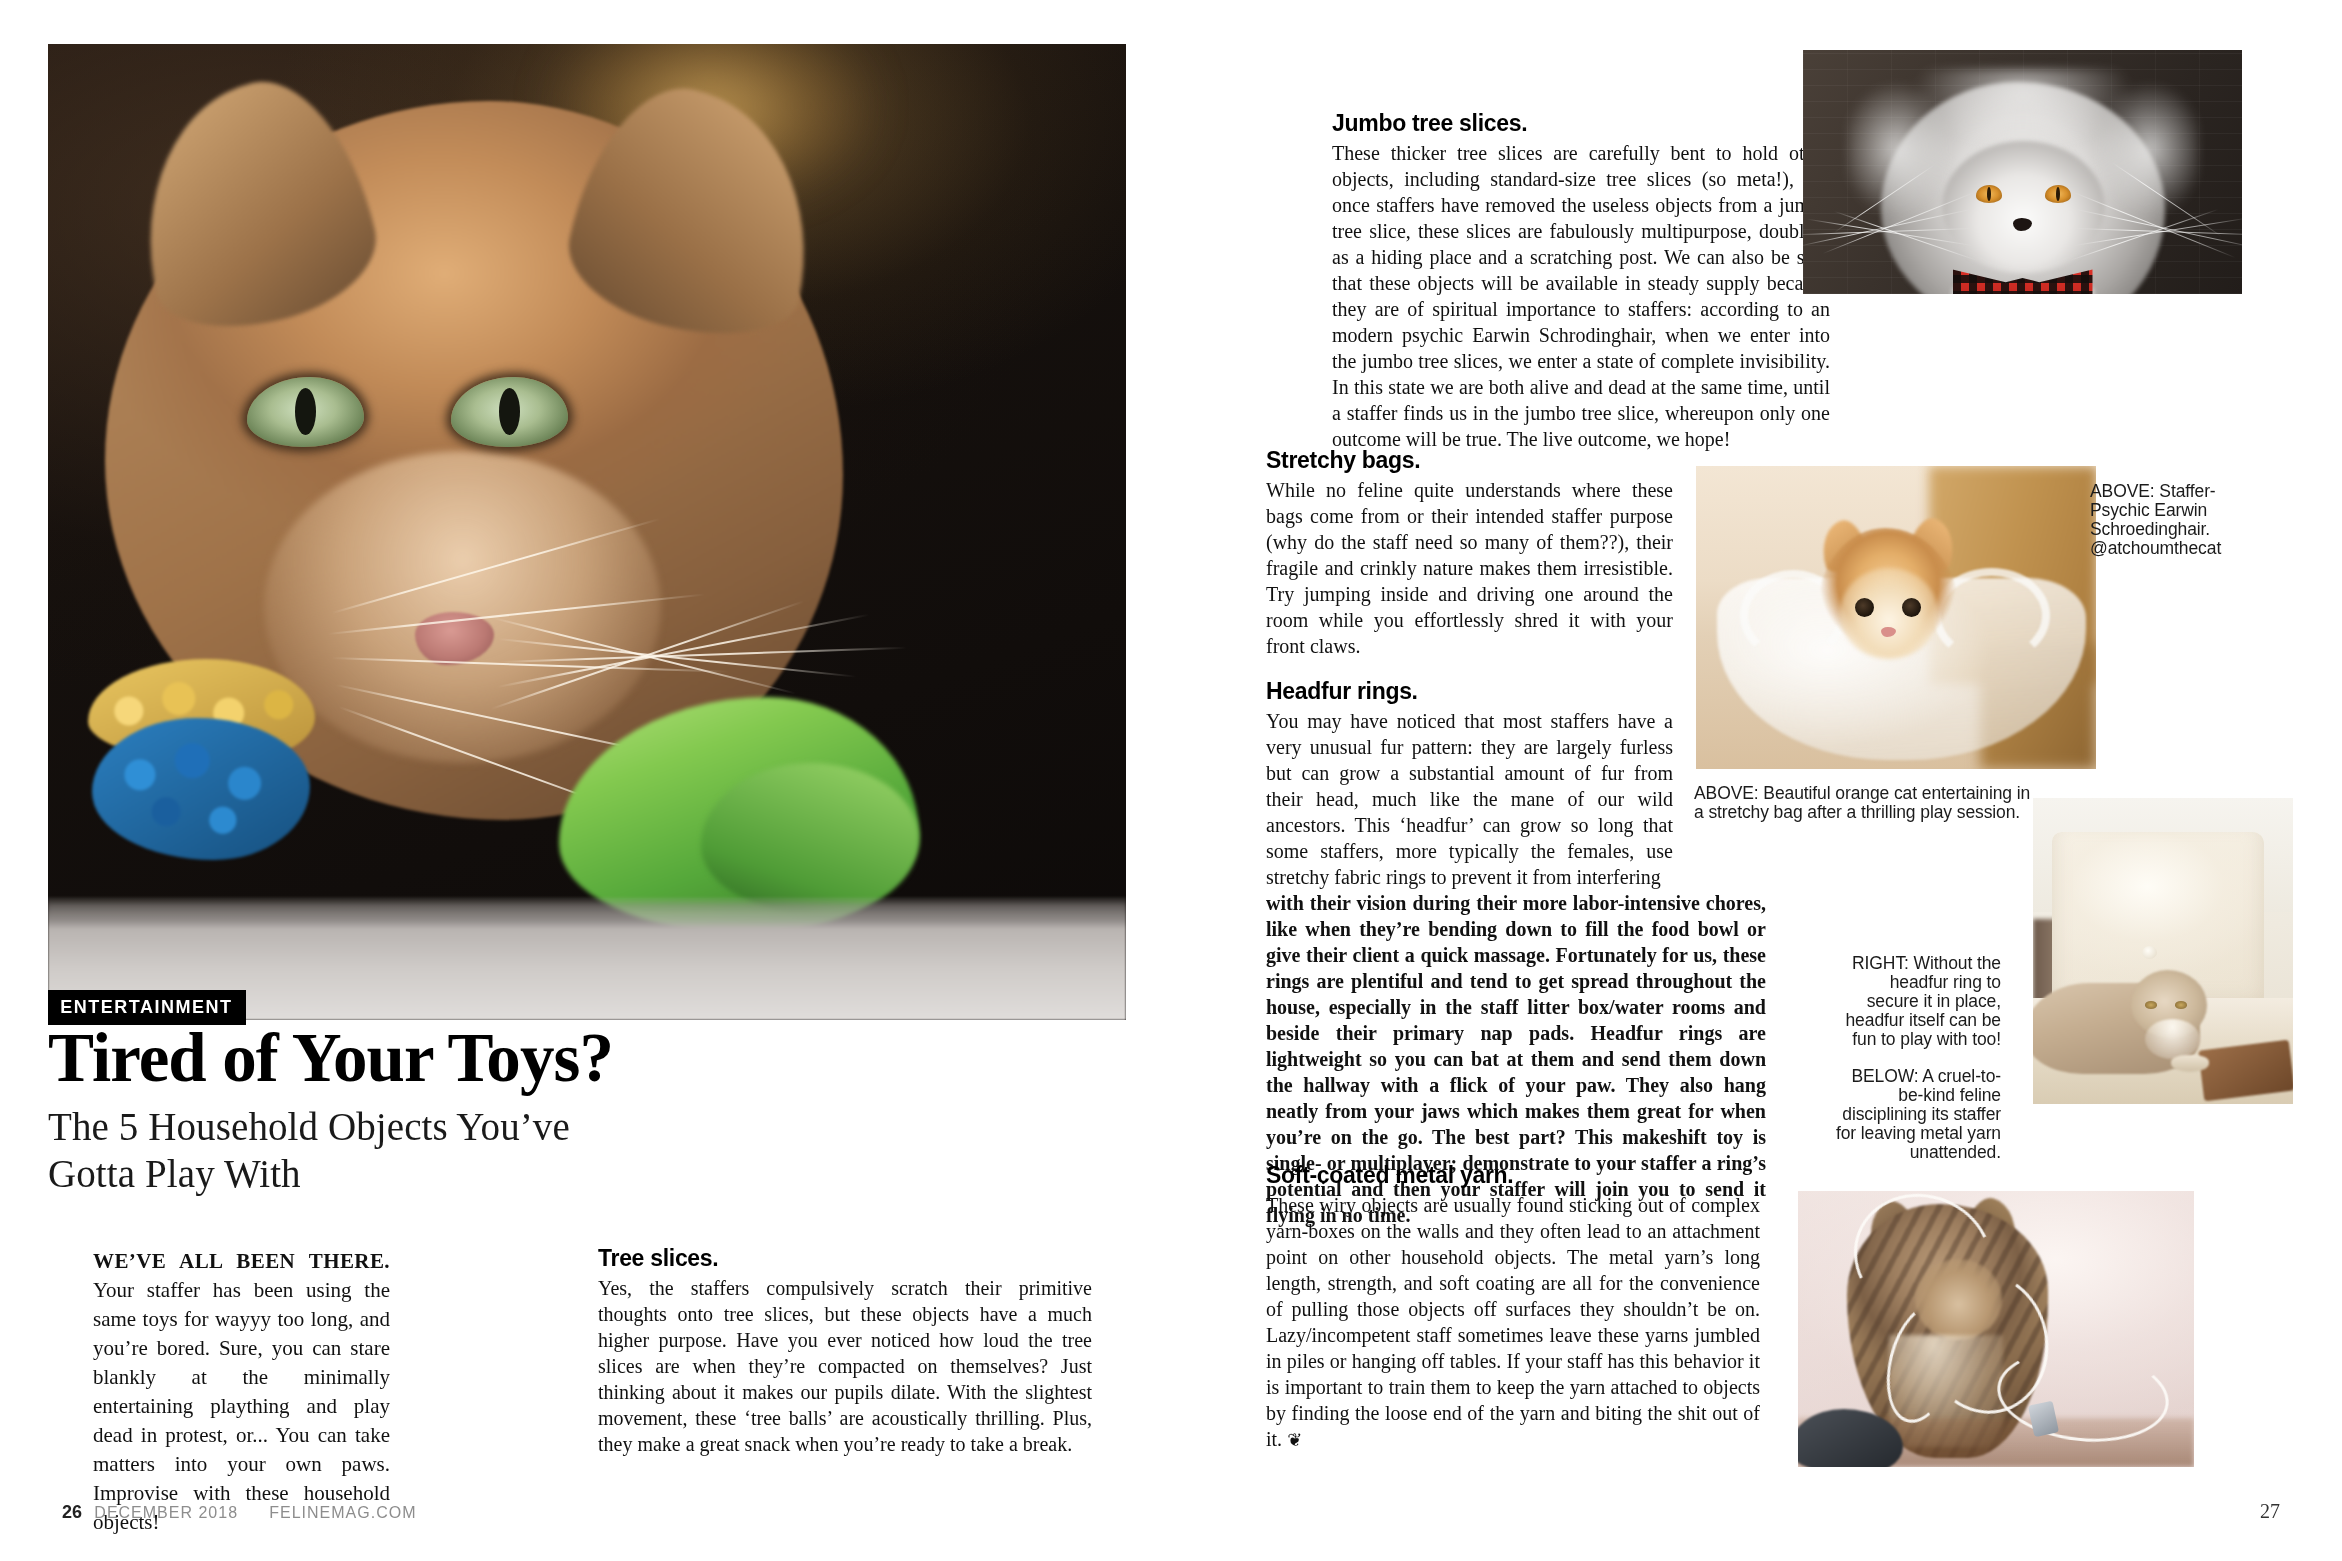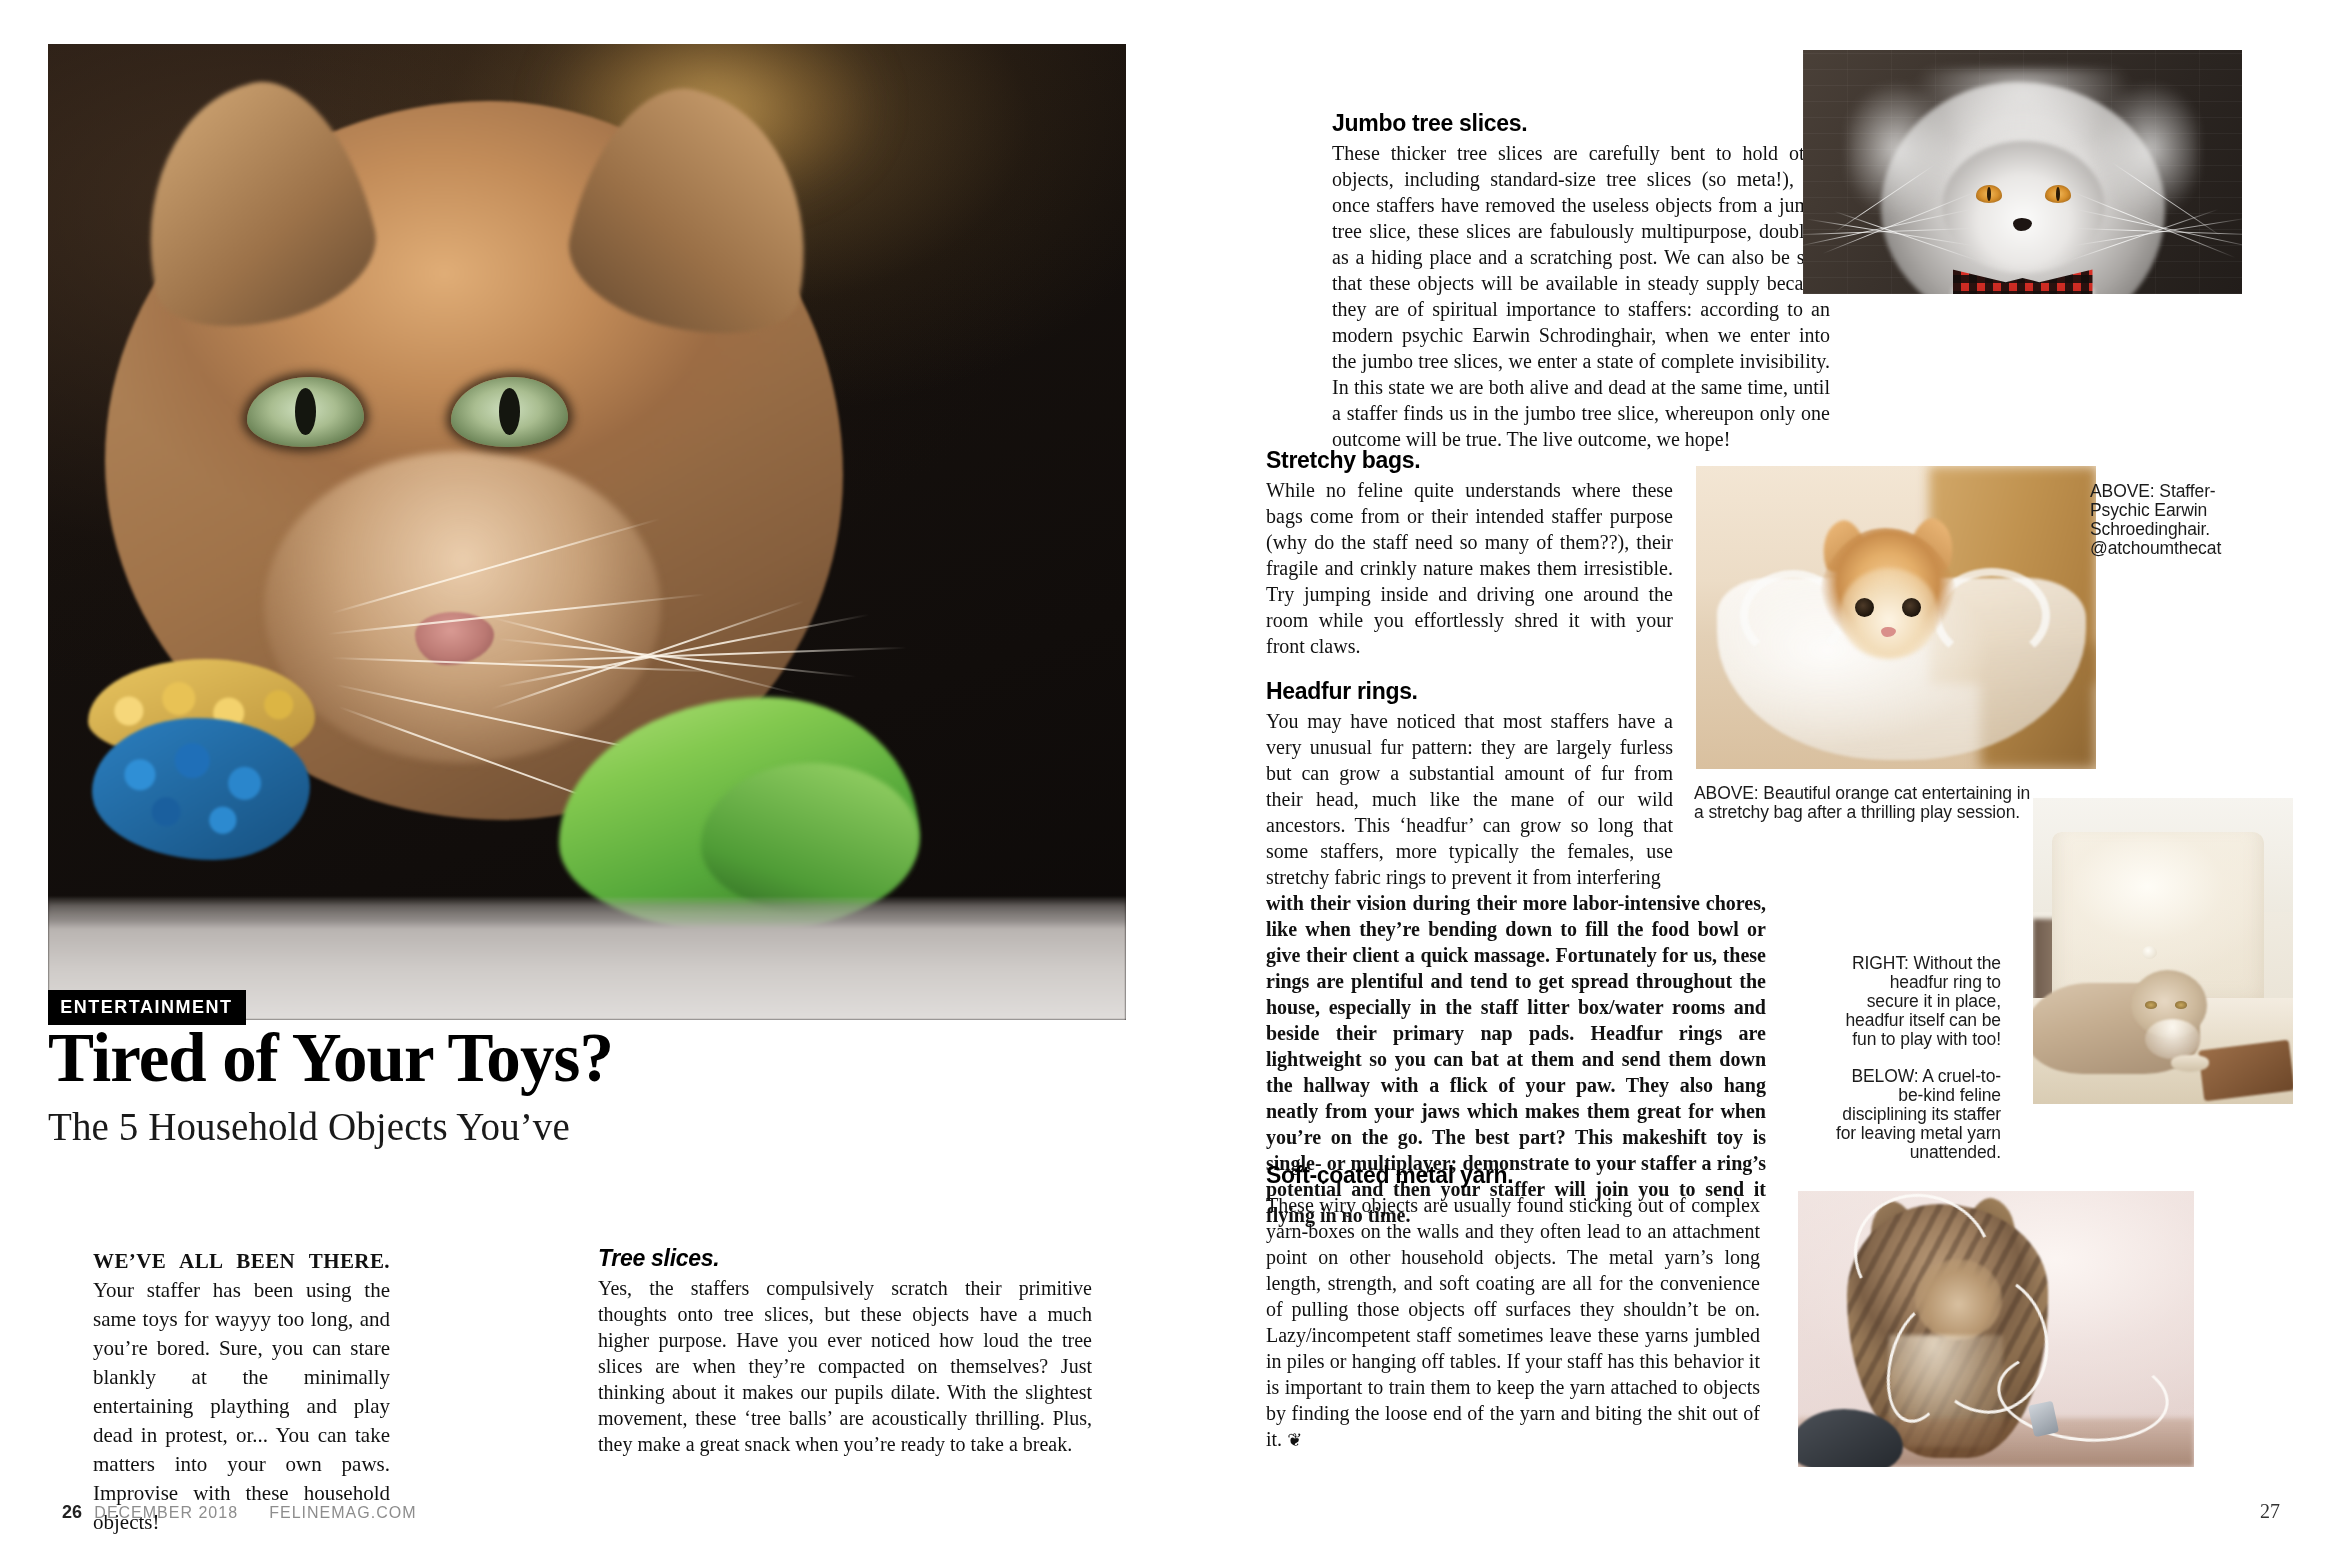--- a/index.html
+++ b/index.html
@@ -168,21 +168,21 @@
     color:#111; hyphens:auto;
   }
   .lead-col b { font-weight:bold; letter-spacing:0.4px; }
 
   .tree-col {
     position:absolute; left:598px; top:1245px; width:494px;
   }
   .tree-col h3 {
     font-family:"Liberation Sans", sans-serif;
     font-size:23px; font-weight:bold; color:#000;
-    letter-spacing:-0.3px; margin-bottom:2.8px;font-style:italic;
+    letter-spacing:-0.3px; margin-bottom:2.8px;
   }
   .tree-col p {
     font-size:20px; line-height:26px; text-align:justify;
     color:#111; hyphens:auto;
   }
 
   
   .folio-left {
     position:absolute; left:62px; top:1502px;
     font-family:"Liberation Sans", sans-serif;
@@ -467,20 +467,21 @@
       <div class="floor-edge"></div>
       <div class="floor"></div>
     </div>
 
     <div class="headline-card"></div>
 
     <div class="kicker">ENTERTAINMENT</div>
     <h1 class="headline">Tired of Your Toys?</h1>
     <div class="dek">
       <div>The 5 Household Objects You’ve</div>
+      <div>Gotta Play With</div>
     </div>
 
     <div class="lead-col">
       <b>WE’VE ALL BEEN THERE.</b><span> Your staffer has been using the same toys for wayyy too long, and you’re bored. Sure, you can stare blankly at the minimally entertaining plaything and play dead in protest, or... You can take matters into your own paws. Improvise with these household objects!</span>
     </div>
 
     <div class="tree-col">
       <h3>Tree slices.</h3>
       <p>Yes, the staffers compulsively scratch their primitive thoughts onto tree slices, but these objects have a much higher purpose. Have you ever noticed how loud the tree slices are when they’re compacted on themselves? Just thinking about it makes our pupils dilate. With the slightest movement, these ‘tree balls’ are acoustically thrilling. Plus, they make a great snack when you’re ready to take a break.</p>
     </div>

